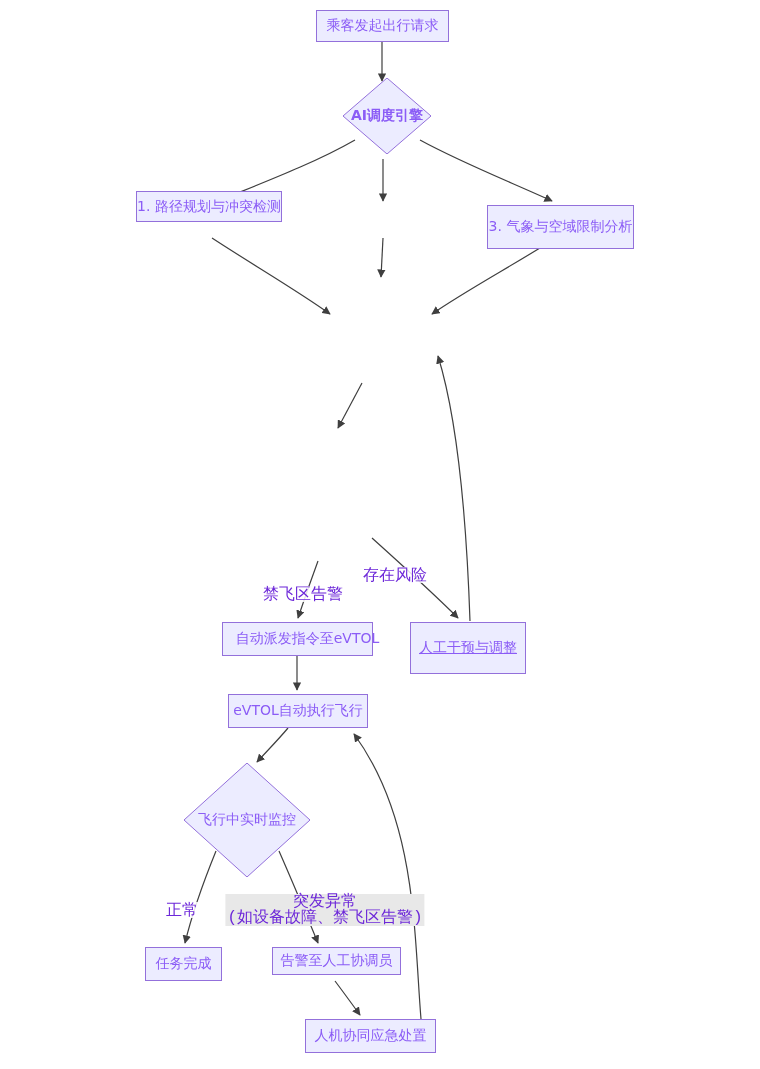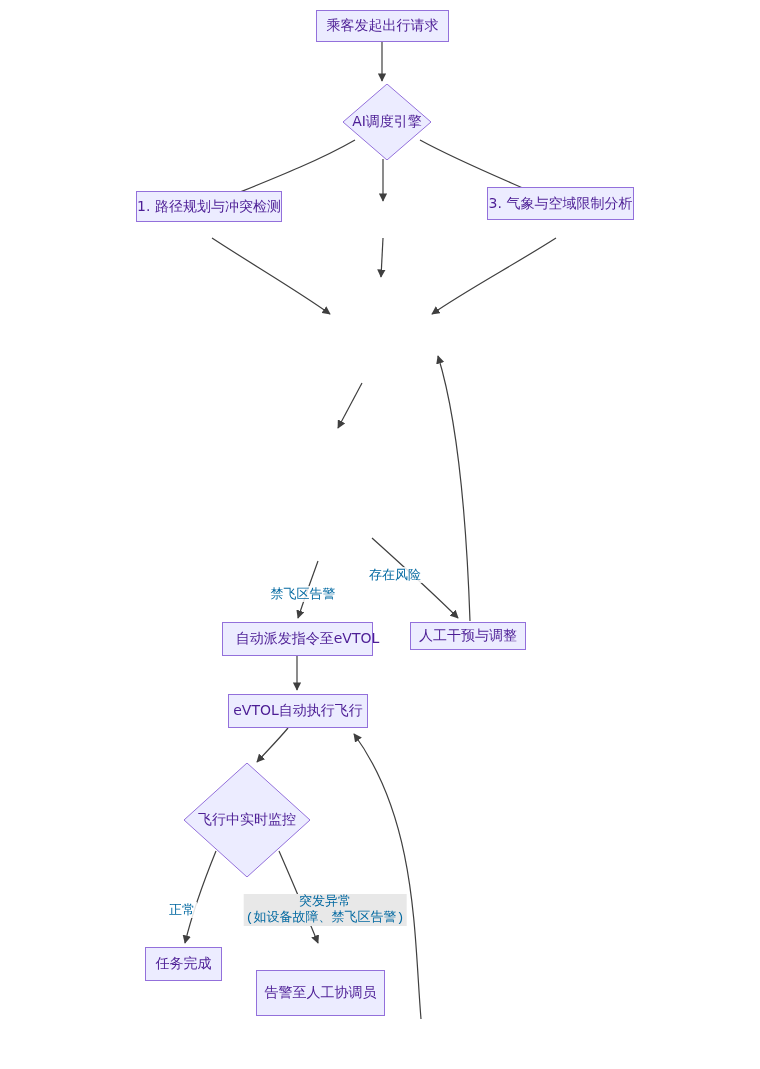--- a/index.html
+++ b/index.html
@@ -2,30 +2,30 @@
 <html><head>
 <meta charset="utf-8">
 <style>
   html, body { margin: 0; padding: 0; background: #ffffff; }
   body { font-family: "DejaVu Sans", "Liberation Sans", sans-serif; }
   .canvas { position: relative; width: 760px; height: 1069px; background: #ffffff; overflow: hidden; }
   .edges-svg { position: absolute; left: 0; top: 0; width: 760px; height: 1069px; }
   .edge { fill: none; stroke: #3f3f3f; stroke-width: 1.2; }
   .node {
     position: absolute; display: flex; align-items: center; justify-content: center;
-    text-align: center; font-size: 14px; color: #4c1d95; white-space: nowrap;
+    text-align: center; font-size: 14px; color: #8b5cf6; white-space: nowrap;
     box-sizing: border-box;
   }
   .node.rect { background: #ECECFF; border: 1px solid #9370DB; }
   .node.diamond { background: transparent; border: none; }
   .diamond-bg { position: absolute; left: 0; top: 0; width: 100%; height: 100%; }
   .node.diamond .lbl { position: relative; z-index: 1; }
   .edge-label {
     position: absolute; transform: translate(-50%, -50%);
-    font-size: 13px; color: #0369a1; text-align: center; line-height: 16px;
+    font-size: 16px; color: #6d28d9; text-align: center; line-height: 16px;
     background: rgba(255,255,255,0.85); padding: 0 2px; white-space: nowrap;
   }
   .edge-label.gray { background: #e8e8e8; }
 </style>
 </head>
 <body>
 
 <div class="canvas">
 
   <svg class="edges-svg" width="760" height="1069" viewBox="0 0 760 1069">
@@ -50,65 +50,68 @@
     <path class="edge" d="M216,851 C203,883 192,914 185,943" marker-end="url(#arrowhead)"></path>
     <path class="edge" d="M279,851 C293,883 306,914 318,943" marker-end="url(#arrowhead)"></path>
     <path class="edge" d="M335,981 C344,993 352,1004 360,1015" marker-end="url(#arrowhead)"></path>
     <path class="edge" d="M421,1019 C414,935 417,820 354,734" marker-end="url(#arrowhead)"></path>
   </svg>
 
   <div class="node rect" style="left:316px; top:10px; width:133px; height:32px;">
     <span class="lbl">乘客发起出行请求</span>
   </div>
 
-  <div class="node diamond" style="left:343px; top:84px; width:88px; height:76px;">
+  <div class="node diamond" style="left:343px; top:78px; width:88px; height:76px;font-weight:bold;">
     <svg class="diamond-bg" viewBox="0 0 100 100" preserveAspectRatio="none">
       <polygon points="50,0 100,50 50,100 0,50" fill="#ECECFF" stroke="#9370DB" stroke-width="1" vector-effect="non-scaling-stroke"></polygon>
     </svg>
     <span class="lbl">AI调度引擎</span>
   </div>
 
   <div class="node rect" style="left:136px; top:191px; width:146px; height:31px;">
     <span class="lbl">1. 路径规划与冲突检测</span>
   </div>
 
 
-  <div class="node rect" style="left:487px; top:187px; width:147px; height:33px;text-align:right;">
+  <div class="node rect" style="left:487px; top:205px; width:147px; height:44px;text-align:right;">
     <span class="lbl">3. 气象与空域限制分析</span>
   </div>
 
 
 
   <div class="node rect" style="left:222px; top:622px; width:151px; height:34px;padding-left:20px;">
     <span class="lbl">自动派发指令至eVTOL</span>
   </div>
 
-  <div class="node rect" style="left:410px; top:622px; width:116px; height:28px;">
+  <div class="node rect" style="left:410px; top:622px; width:116px; height:52px;text-decoration:underline;">
     <span class="lbl">人工干预与调整</span>
   </div>
 
   <div class="node rect" style="left:228px; top:694px; width:140px; height:34px;text-align:center;">
     <span class="lbl">eVTOL自动执行飞行</span>
   </div>
 
   <div class="node diamond" style="left:184px; top:763px; width:126px; height:114px;">
     <svg class="diamond-bg" viewBox="0 0 100 100" preserveAspectRatio="none">
       <polygon points="50,0 100,50 50,100 0,50" fill="#ECECFF" stroke="#9370DB" stroke-width="1" vector-effect="non-scaling-stroke"></polygon>
     </svg>
     <span class="lbl">飞行中实时监控</span>
   </div>
 
   <div class="node rect" style="left:145px; top:947px; width:77px; height:34px;">
     <span class="lbl">任务完成</span>
   </div>
 
-  <div class="node rect" style="left:256px; top:947px; width:129px; height:46px;margin-top:23px;">
+  <div class="node rect" style="left:272px; top:947px; width:129px; height:28px;">
     <span class="lbl">告警至人工协调员</span>
   </div>
 
+  <div class="node rect" style="left:305px; top:1019px; width:131px; height:34px;">
+    <span class="lbl">人机协同应急处置</span>
+  </div>
 
   <div class="edge-label" style="left:303px; top:594px;">禁飞区告警</div>
 
   <div class="edge-label" style="left:395px; top:575px;">存在风险</div>
 
   <div class="edge-label" style="left:182px; top:910px;">正常</div>
 
   <div class="edge-label gray" style="left:325px; top:910px;font-family:Liberation Mono, monospace;">
     <div>突发异常</div>
     <div>(如设备故障、禁飞区告警)</div>

